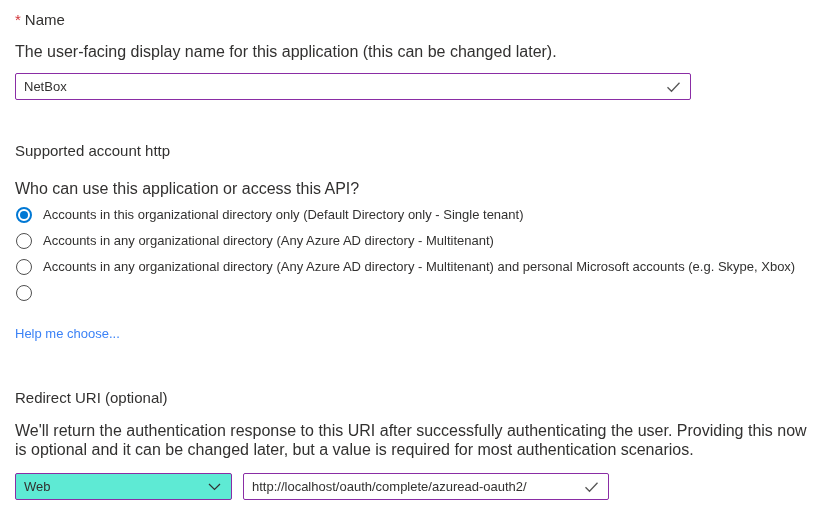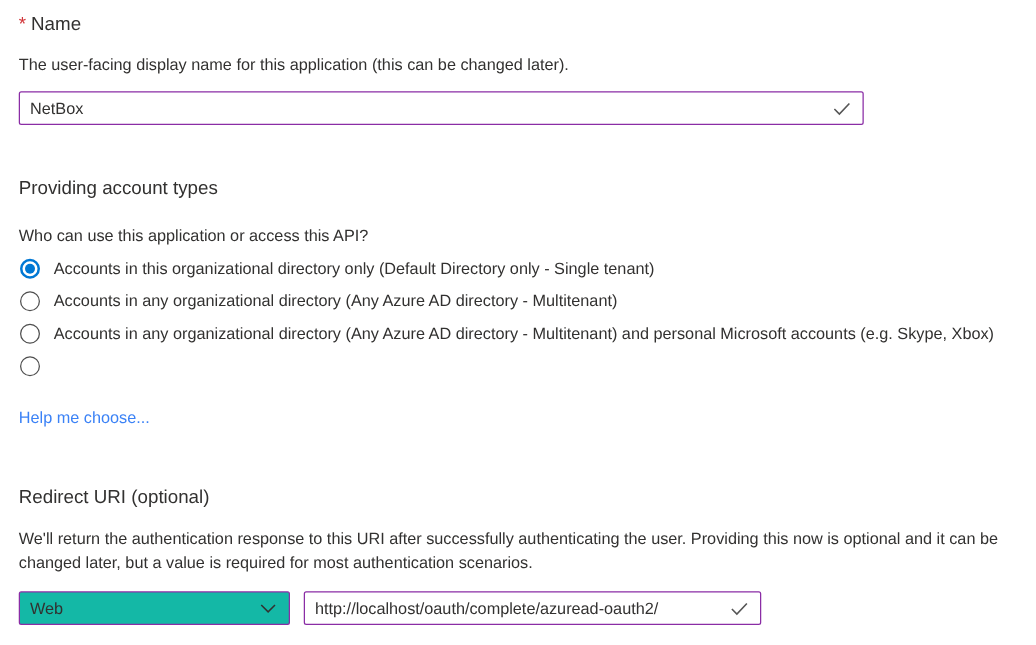--- a/index.html
+++ b/index.html
@@ -7,21 +7,21 @@
     width: 829px; height: 516px;
     background: #ffffff;
     font-family: "Liberation Sans", sans-serif;
     color: #323130;
     position: relative;
     overflow: hidden;
   }
   .abs { position: absolute; }
   .section-title { font-size: 15px; line-height: 20px; color: #323130; font-weight: 400; }
   .required-star { color: #d13438; margin-right: 4px; font-size: 15px; }
-  .desc { font-size: 13px; line-height: 19px; color: #323130; }
+  .desc { font-size: 16px; line-height: 19px; color: #323130; }
   .input-wrap { position: absolute; }
   .text-input {
     box-sizing: border-box;
     width: 100%; height: 27px;
     border: 1px solid #8a2da5;
     border-radius: 2px;
     background: #fff;
     font-family: inherit;
     font-size: 13px;
     color: #323130;
@@ -47,21 +47,21 @@
     content: ""; position: absolute; inset: 2px;
     border-radius: 50%; background: #0078d4;
   }
   .radio-label { font-size: 13px; line-height: 16px; color: #323130; }
   .link { font-size: 13px; color: #3b82f6; text-decoration: none; cursor: pointer; }
   .select-box {
     box-sizing: border-box;
     display: flex; align-items: center; justify-content: space-between;
     height: 27px;
     border: 1px solid #8a2da5; border-radius: 2px;
-    background: #14b8a6;
+    background: #5eead4;
     font-size: 13px; color: #323130;
     padding: 0 10px 0 8px;
     cursor: pointer;
   }
 </style>
 </head>
 <body>
 
 <div class="abs section-title" style="left:15px; top:10px;"><span class="required-star">*</span><span>Name</span></div>
 
@@ -69,21 +69,21 @@
 
 <div class="input-wrap" style="left:15px; top:73px; width:676px;">
   <input class="text-input" type="text" value="NetBox" style="">
   <span class="input-icon">
     <svg width="15" height="12" viewBox="0 0 15 12">
         <path d="M1.5 6.2 L5.5 10.2 L13.5 1.8" stroke="#565656" stroke-width="1.3" fill="none"></path>
       </svg>
   </span>
 </div>
 
-<div class="abs section-title" style="left:15px; top:141px;">Providing account types</div>
+<div class="abs section-title" style="left:15px; top:141px;">Supported account http</div>
 
 <div class="abs desc" style="left:15px; top:179px;">Who can use this application or access this API?</div>
 
 <div class="radio-group" style="left:16px; top:207px; width:800px;">
   <div class="radio-row">
     <span class="radio-circle selected"></span>
     <span class="radio-label">Accounts in this organizational directory only (Default Directory only - Single tenant)</span>
   </div>
   <div class="radio-row">
     <span class="radio-circle"></span>

